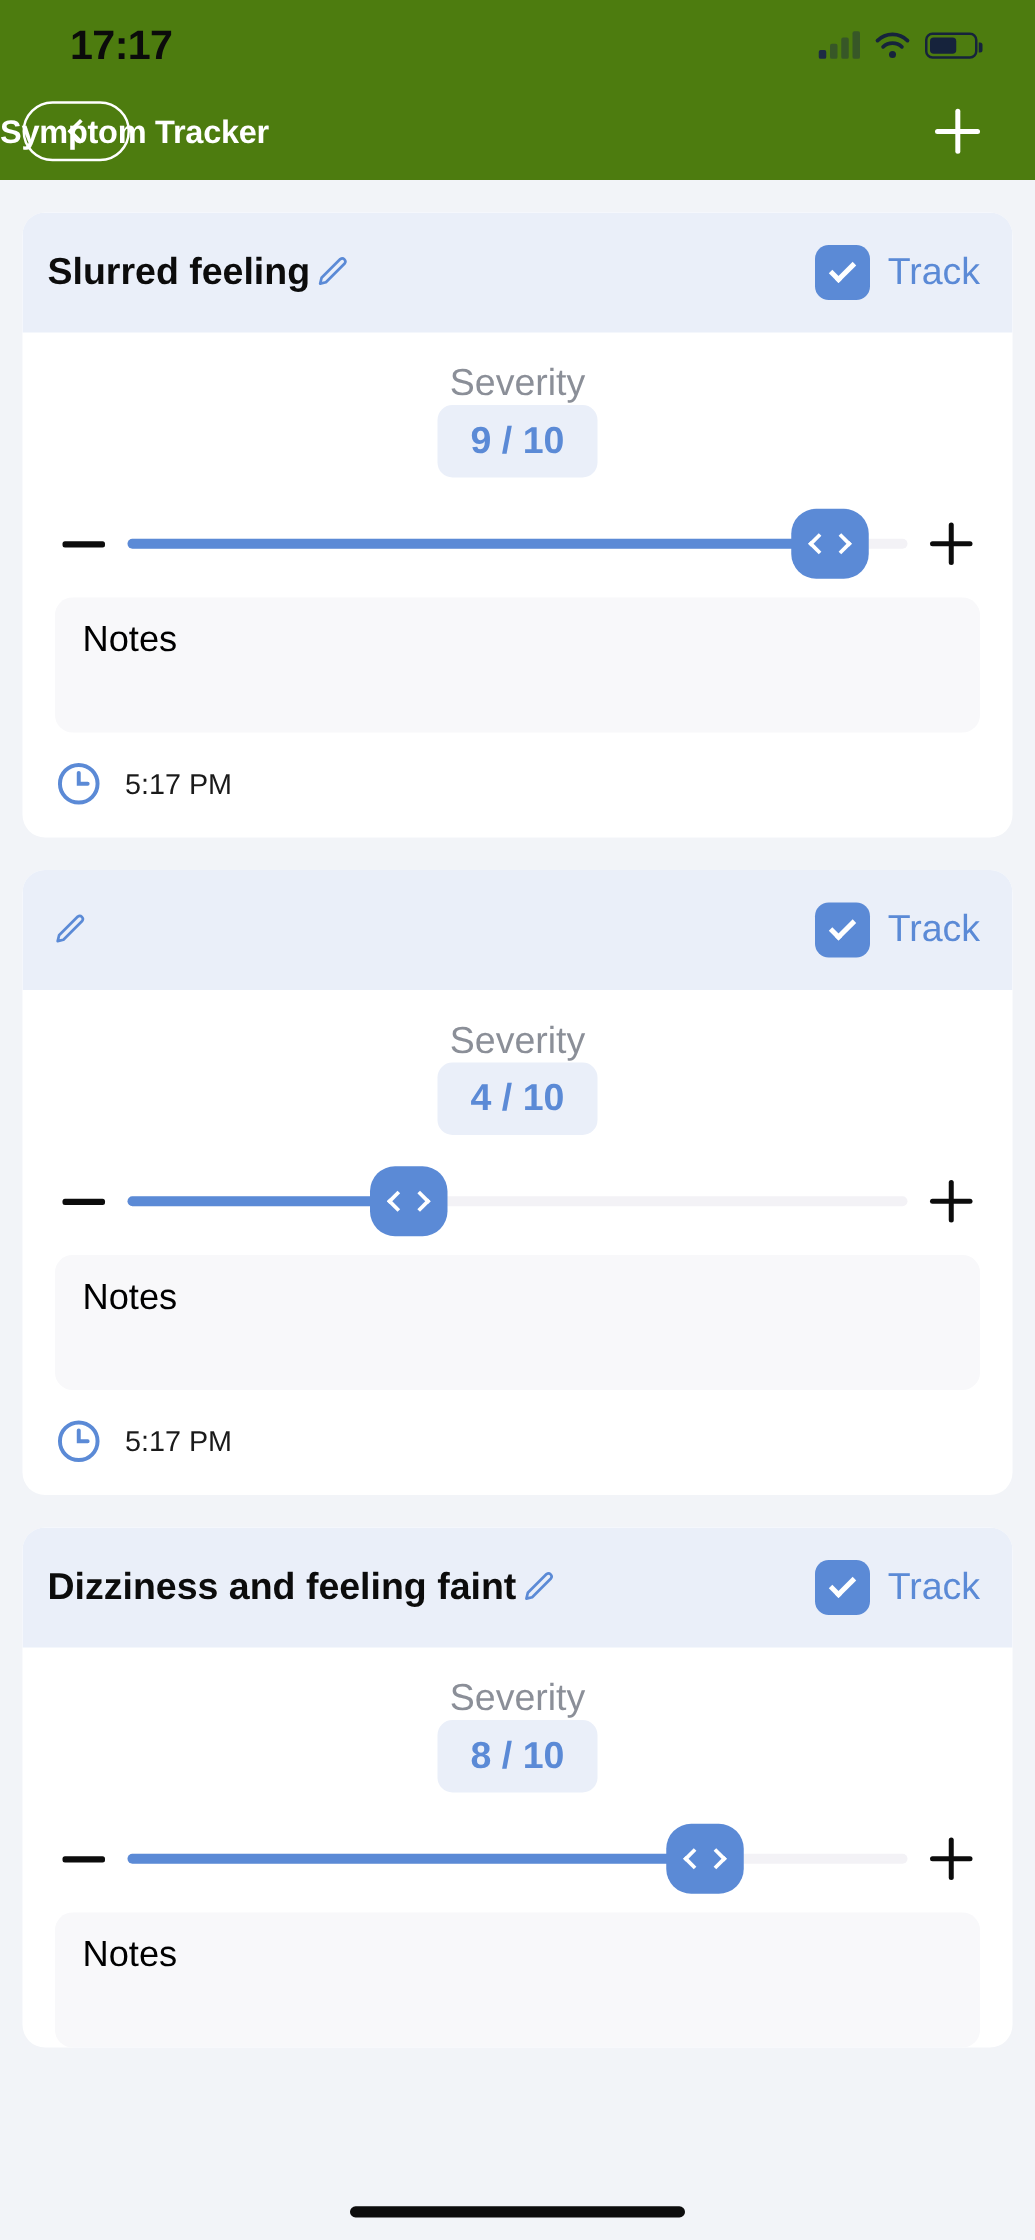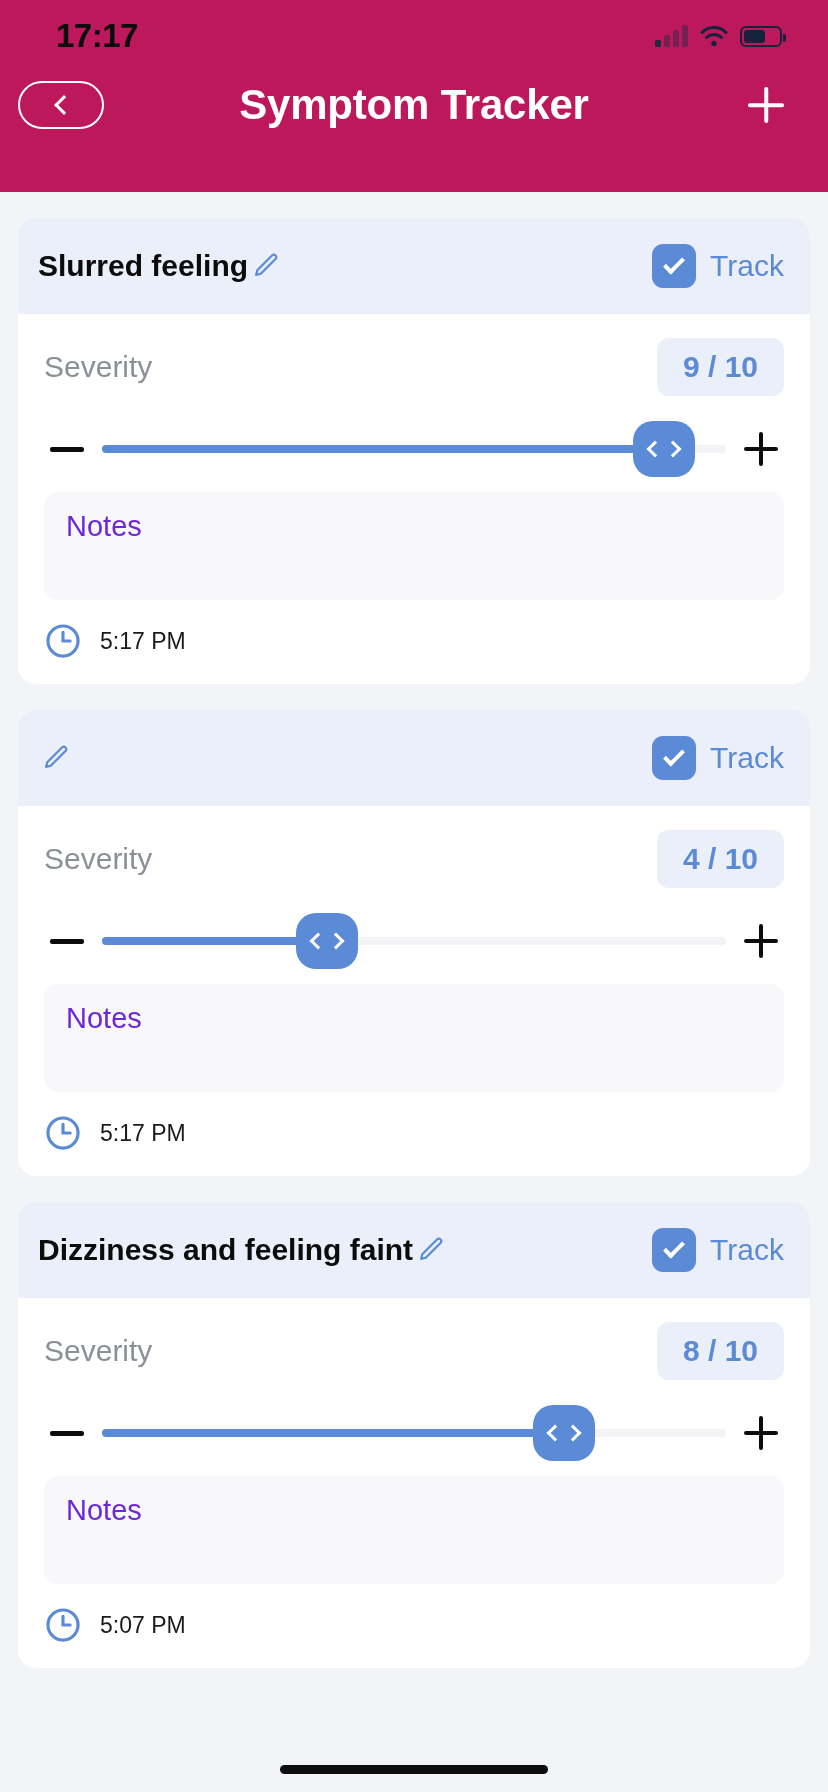--- a/index.html
+++ b/index.html
@@ -6,22 +6,22 @@
   html, body {
     width: 828px; height: 1792px;
     font-family: "Liberation Sans", sans-serif;
     background: #f2f4f8;
     overflow: hidden;
   }
   .phone { position: relative; width: 828px; height: 1792px; background: #f2f4f8; }
 
   
   .header {
-    background: #be185d;
-    height: 192px;
+    background: #4d7c0f;
+    height: 144px;
     position: relative;
   }
   .statusbar {
     height: 62px;
     display: flex; align-items: center;
     justify-content: space-between;
     padding: 10px 46px 0 56px;
   }
   .clock-time {
     font-size: 33px; font-weight: 600; color: #0b0b0b;
@@ -50,22 +50,22 @@
     justify-content:space-between; padding: 0 40px 0 18px;
   }
   .back-btn {
     width: 86px; height: 48px; border: 2.5px solid #ffffff;
     border-radius: 26px; display:flex; align-items:center; justify-content:center;
     cursor: pointer;
   }
   .chev-left { width: 14px; height: 14px; border-left:3px solid #fff; border-bottom:3px solid #fff;
     transform: rotate(45deg); margin-left: 5px; }
   .nav-title {
-    position:absolute; left:0; right:0; text-align:center;
-    font-size: 42px; font-weight: 700; color:#fff; pointer-events:none;
+    position:absolute; left:0; right:0; text-align:left;
+    font-size: 26px; font-weight: 700; color:#fff; pointer-events:none;
     letter-spacing: -0.2px;
   }
   .plus-btn { position:relative; width:44px; height:44px; cursor:pointer; }
   .plus-btn::before, .plus-btn::after {
     content:""; position:absolute; background:#fff; border-radius:2px;
   }
   .plus-btn::before { left:50%; top:4px; width:3.5px; height:36px; transform:translateX(-50%); }
   .plus-btn::after  { top:50%; left:4px; height:3.5px; width:36px; transform:translateY(-50%); }
 
   
@@ -86,21 +86,21 @@
   .track-wrap { display:flex; align-items:center; gap:14px; }
   .checkbox {
     width:44px; height:44px; background:#5b8ad6; border-radius:11px;
     display:flex; align-items:center; justify-content:center; cursor:pointer;
   }
   .checkbox .tick { width:20px; height:11px; border-left:4px solid #fff; border-bottom:4px solid #fff;
     transform: rotate(-45deg); margin-top:-5px; }
   .track-label { font-size: 30px; color:#5b8ad6; }
 
   .card-body { padding: 24px 26px 0 26px; }
-  .sev-row { display:flex; align-items:center; justify-content:space-between; }
+  .sev-row { display:flex; align-items:center; justify-content:space-between;flex-direction:column; }
   .sev-label { font-size: 30px; color:#8b8f98; }
   .sev-badge {
     background:#eaeff9; color:#5b8ad6; font-size:30px; font-weight:600;
     padding: 12px 26px; border-radius:12px; min-width: 118px; text-align:center;
   }
 
   .slider-row { display:flex; align-items:center; gap:18px; margin: 36px 0 26px 0; }
   .minus { width:34px; height:5px; background:#0c0c0c; border-radius:2px; flex:0 0 auto; margin-left:6px;
      cursor:pointer;}
   .plus-s { position:relative; width:34px; height:34px; flex:0 0 auto; margin-right:6px; cursor:pointer;}
@@ -116,21 +116,21 @@
     position:absolute; top:50%; transform:translate(-50%,-50%);
     width:62px; height:56px; background:#5b8ad6; border-radius:20px;
     display:flex; align-items:center; justify-content:center; gap:6px; cursor:pointer;
   }
   .thumb .c { width:12px; height:12px; border-top:3px solid #fff; border-right:3px solid #fff; }
   .thumb .c.l { transform: rotate(-135deg); }
   .thumb .c.r { transform: rotate(45deg); }
 
   .notes {
     background:#f8f8fa; border-radius:14px; height:108px;
-    padding: 18px 22px; font-size:29px; color:#6d28d9;
+    padding: 18px 22px; font-size:29px; color:#000000;
   }
   .time-row { display:flex; align-items:center; gap:18px; padding: 22px 0 24px 0; }
   .clock-ico { width:38px; height:38px; }
   .time-text { font-size:23px; color:#1a1a1a; }
 
   .home-ind {
     position:absolute; bottom:18px; left:50%; transform:translateX(-50%);
     width:268px; height:9px; background:#0d0d0d; border-radius:6px;
   }
 </style>
@@ -292,28 +292,19 @@
           <div class="track-bar">
             <div class="track-fill" style="width:74%"></div>
             <div class="thumb" style="left:74%">
               <span class="c l"></span>
               <span class="c r"></span>
             </div>
           </div>
           <span class="plus-s"></span>
         </div>
         <div class="notes">Notes</div>
-        <div class="time-row">
-          <span class="clock-ico">
-            <svg width="38" height="38" viewBox="0 0 24 24">
-                <circle cx="12" cy="12" r="9.5" fill="none" stroke="#5b8ad6" stroke-width="2"></circle>
-                <path d="M12 6.5V12h4.5" fill="none" stroke="#5b8ad6" stroke-width="2" stroke-linecap="round"></path>
-              </svg>
-          </span>
-          <span class="time-text">5:07 PM</span>
-        </div>
       </div>
     </div>
 
   </div>
 
   <div class="home-ind"></div>
 </div>
 
 </body></html>

